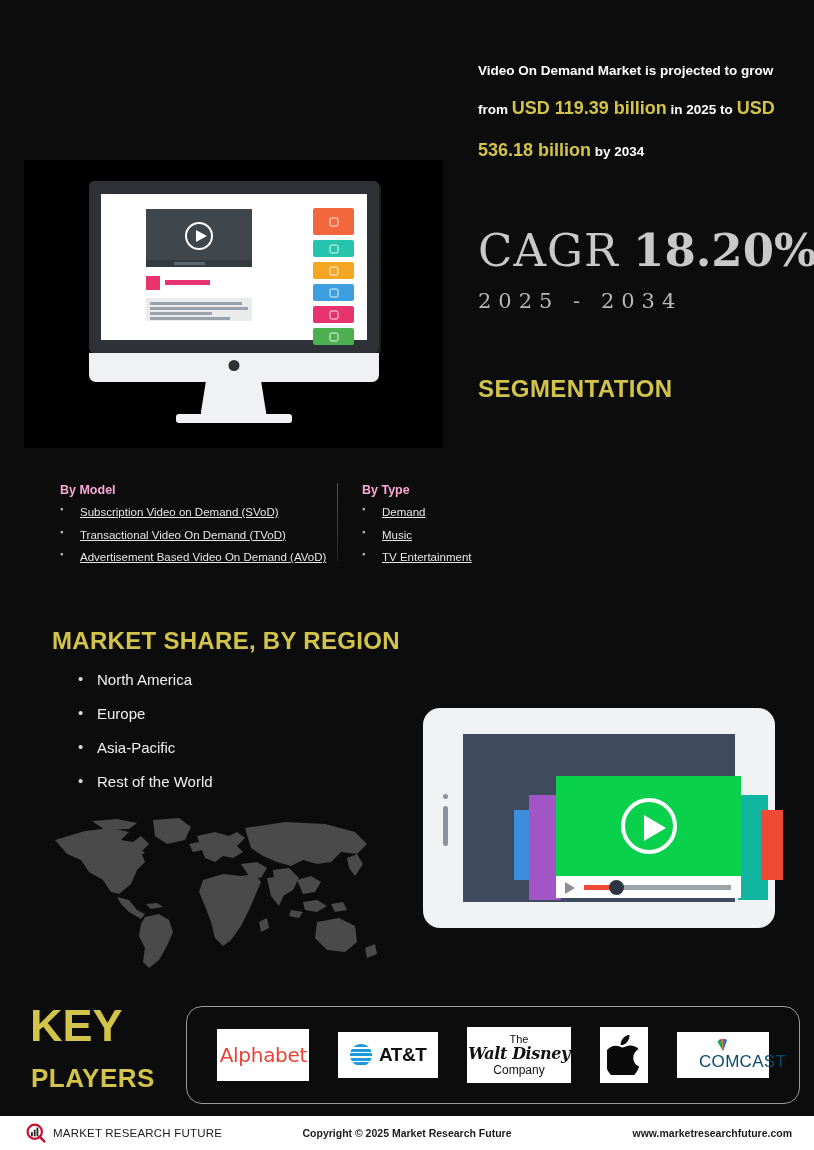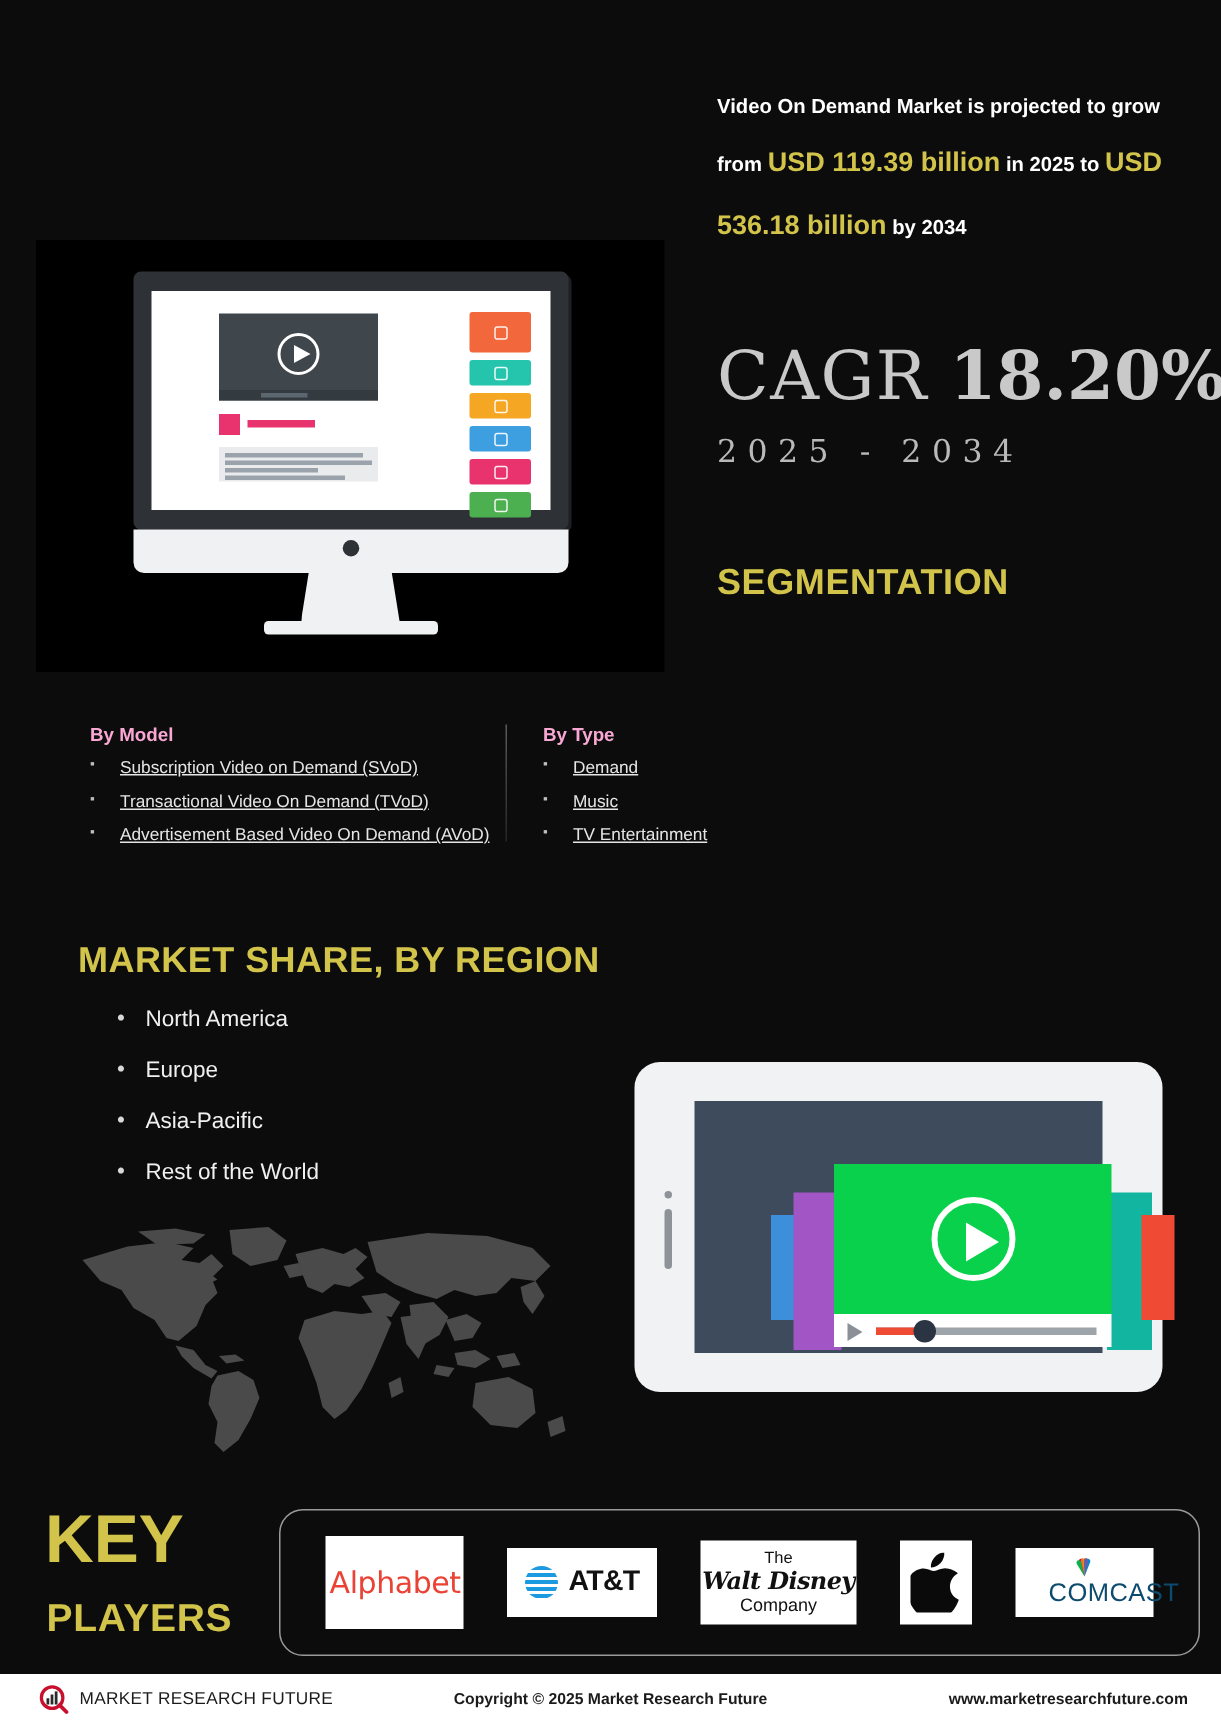--- a/index.html
+++ b/index.html
@@ -255,21 +255,21 @@
     position: absolute; left: 186px; top: 1006px; width: 614px; height: 98px;
     border: 1.4px solid #9a9a9a; border-radius: 16px;
   }
   .logos {
     position: absolute; inset: 0; display: flex; align-items: center;
     justify-content: space-around; padding: 0 16px;
   }
   .logo {
     background: #ffffff; display: flex; align-items: center; justify-content: center;
   }
-  .logo.alphabet { width: 92px; height: 62px; }
+  .logo.alphabet { width: 92px; height: 52px; }
   .logo.alphabet span {
     font-family: "DejaVu Sans", "Liberation Sans", sans-serif;
     font-size: 20px; color: #ea4335; letter-spacing: -.3px;
   }
   .logo.disney { width: 104px; height: 56px; flex-direction: column; gap: 0; }
   .logo.disney .the { font-size: 11px; color: #111; line-height: 1.1; }
   .logo.disney .walt {
     font-family: "DejaVu Serif", "Liberation Serif", serif;
     font-style: italic; font-weight: bold; font-size: 16px; color: #111;
     line-height: 1.15; letter-spacing: -.4px;

